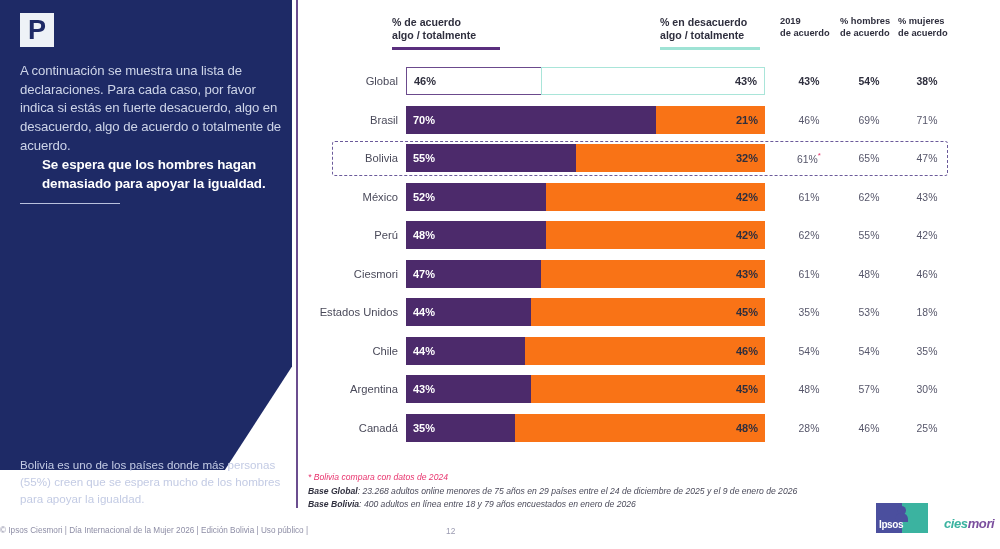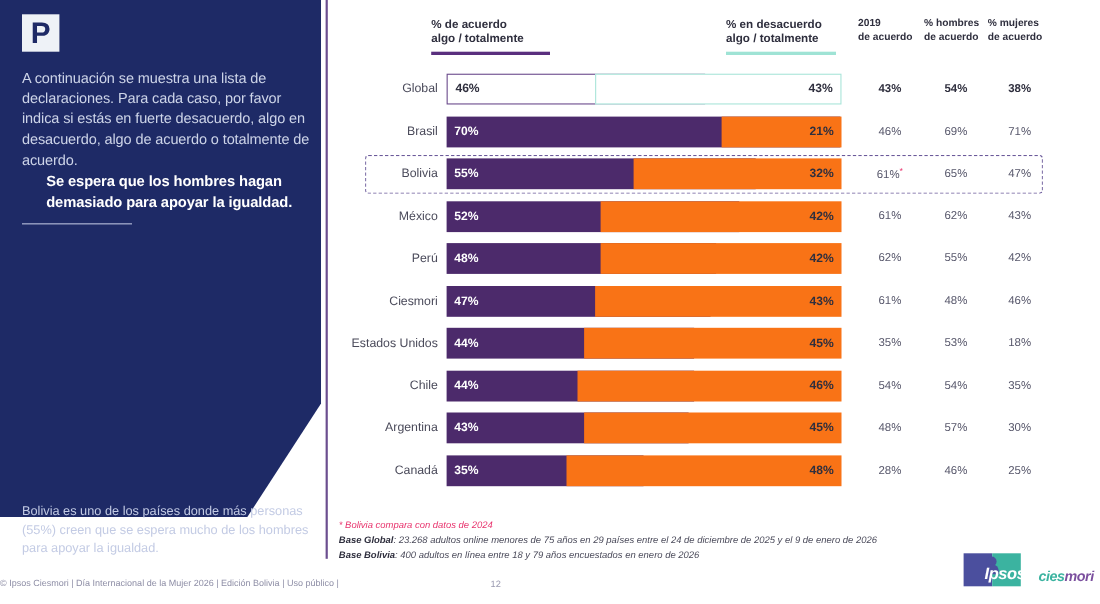--- a/index.html
+++ b/index.html
@@ -250,25 +250,23 @@
   .logo-head .head-body {
     position: absolute; left: 0px; top: 7px;
     width: 13px; height: 9px;
     border-radius: 6px 6px 0 0;
     background: #4b4f9e;
   }
   .logo-ipsos {
     position: absolute;
     left: 3px; bottom: 3px;
     color: #ffffff;
-    font-size: 15px;
-    font-weight: bold;
-    font-style: italic;
+    font-size: 10px;
+    font-weight: bold;
     letter-spacing: -0.4px;
-    margin-left: 16px;
   }
   .logo-word {
     display: flex; align-items: flex-end;
     padding-left: 16px; padding-bottom: 2px;
     font-size: 13px; font-weight: bold; font-style: italic;
     letter-spacing: -0.4px;
   }
   .logo-word .cies { color: #3bb3a0; }
   .logo-word .mori { color: #7b4f9e; }
 </style>

